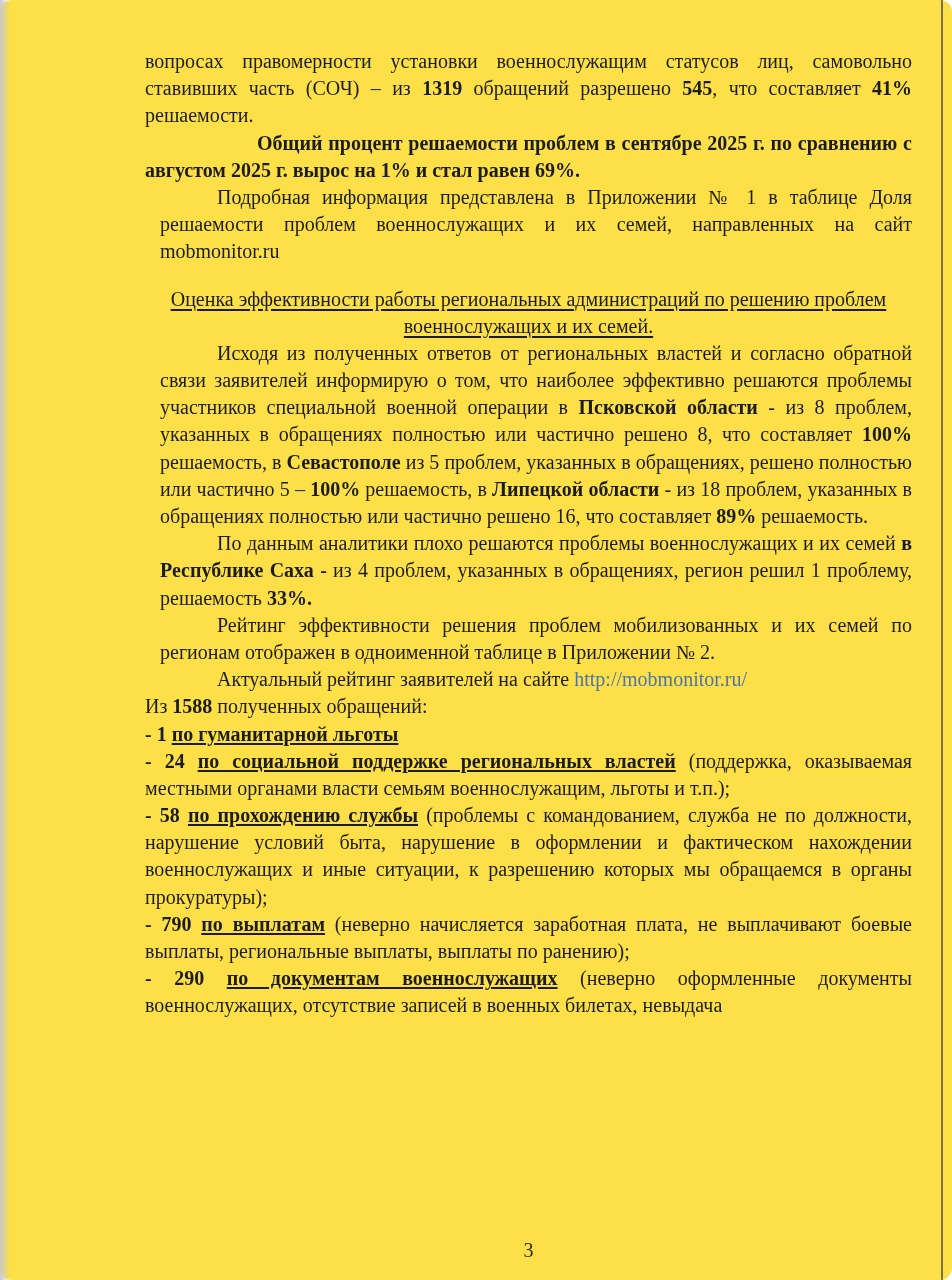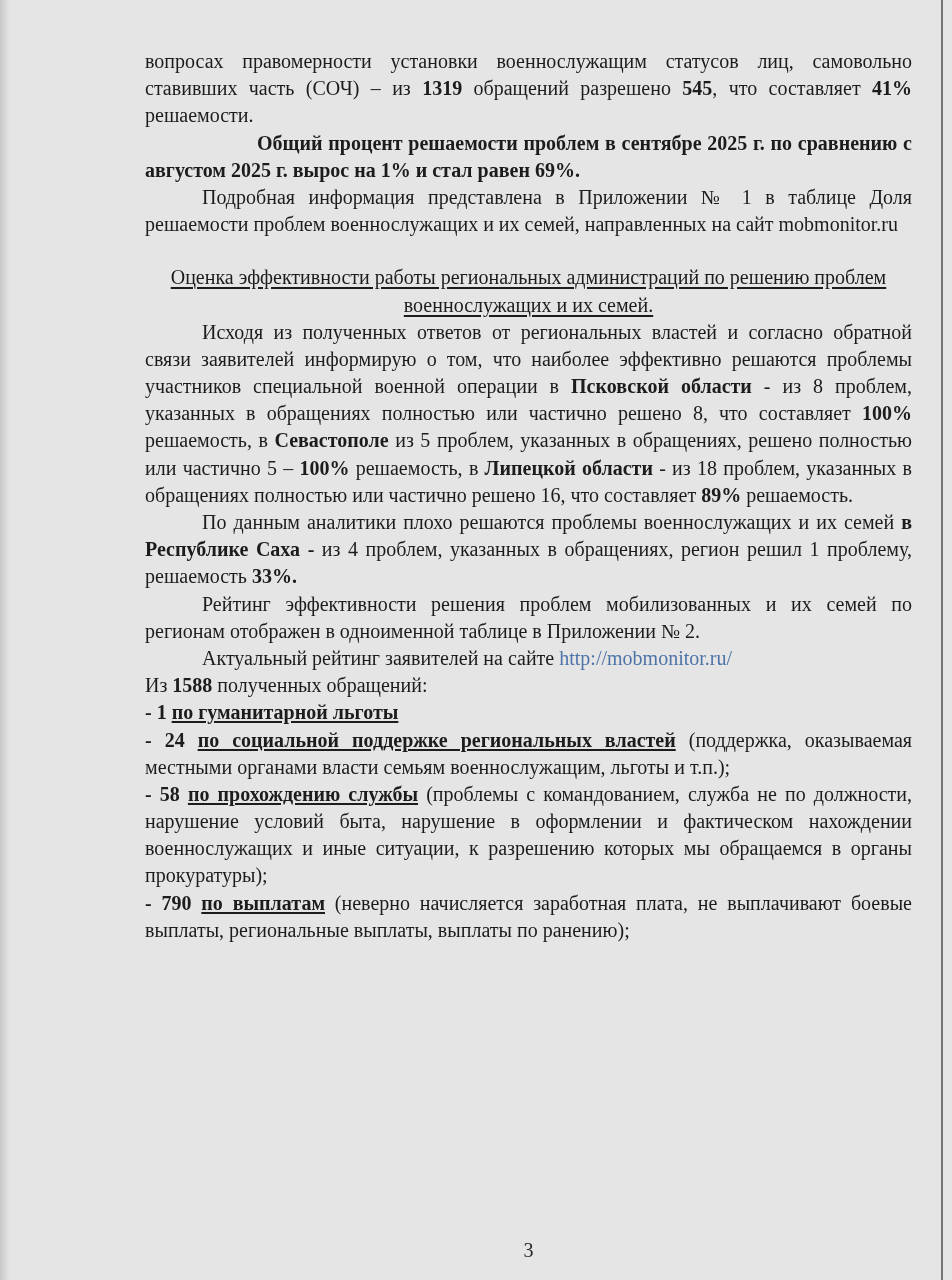--- a/index.html
+++ b/index.html
@@ -4,36 +4,36 @@
 <style>
   html, body { margin: 0; padding: 0; }
   body {
     width: 952px; height: 1280px;
     background: #ffffff;
     font-family: "Liberation Serif", serif;
     color: #1c1c1c;
     position: relative;
     overflow: hidden;
   }
-  .page { position: absolute; inset: 0; background: #e5e5e5; }
+  .page { position: absolute; inset: 0; background: #fde047; border-radius: 12px; }
   .content {
     position: absolute;
     left: 145px; right: 40px; top: 48px;
     font-size: 20px;
     line-height: 1.36;
     text-align: justify;
   }
   p { margin: 0; padding: 0; }
-  .indent { text-indent: 57px; }
+  .indent { text-indent: 57px; margin-left: 15px; }
   .indent-lg { text-indent: 112px; font-family: Liberation Serif, serif; }
   .b { font-weight: bold; }
   .u { text-decoration: underline; text-underline-offset: 2px; }
   .heading {
     text-align: center;
-    margin-top: 26px;
+    margin-top: 20px;
     text-decoration: underline;
     text-underline-offset: 3px;
   }
   .link { color: #4d74a8; cursor: pointer; }
   .footer {
     position: absolute;
     bottom: 18px; left: 145px; right: 40px;
     text-align: center;
     font-size: 20px;
     color: #2a2a2a;
@@ -77,17 +77,18 @@
 
     <p><span class="b">- 1 </span><span class="b u">по гуманитарной льготы</span><span></span></p>
 
     <p><span class="b">- 24 </span><span class="b u">по социальной поддержке региональных властей</span><span> (поддержка, оказываемая местными органами власти семьям военнослужащим, льготы и т.п.);</span></p>
 
 
     <p><span class="b">- 58 </span><span class="b u">по прохождению службы</span><span> (проблемы с командованием, служба не по должности, нарушение условий быта, нарушение в оформлении и фактическом нахождении военнослужащих и иные ситуации, к разрешению которых мы обращаемся в органы прокуратуры);</span></p>
 
     <p><span class="b">- 790 </span><span class="b u">по выплатам</span><span> (неверно начисляется заработная плата, не выплачивают боевые выплаты, региональные выплаты, выплаты по ранению);</span></p>
 
+    <p><span class="b">- 290 </span><span class="b u">по документам военнослужащих</span><span> (неверно оформленные документы военнослужащих, отсутствие записей в военных билетах, невыдача</span></p>
 
   </div>
 
   <div class="footer">3</div>
 </div>
 
 </body></html>

